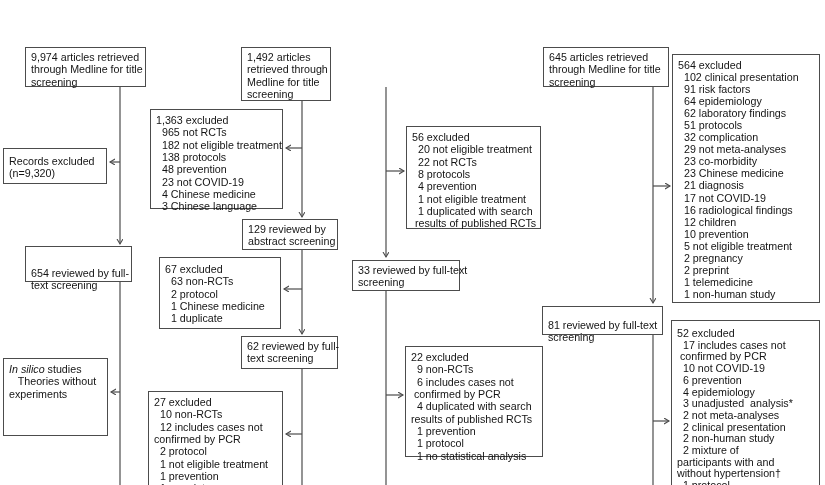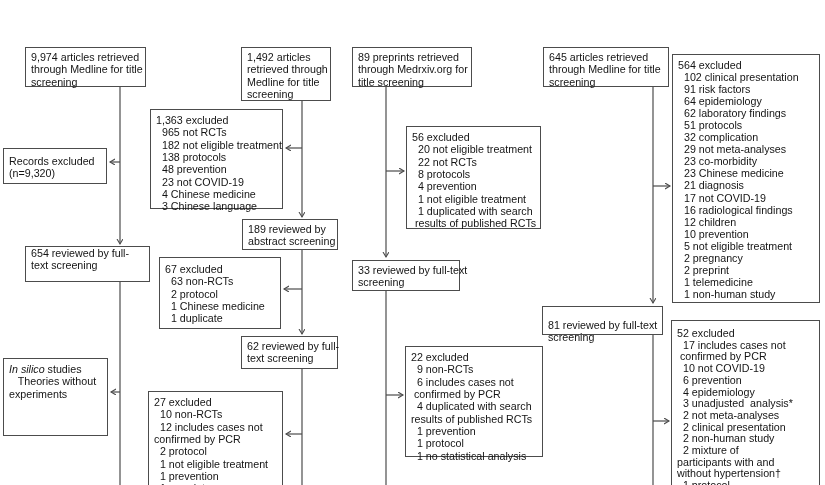--- a/index.html
+++ b/index.html
@@ -22,21 +22,21 @@
     font-weight:bold; font-size:11.2px;
     display:flex; align-items:center; justify-content:center;
     padding:0 2px;
   }
   .elig span { white-space:pre; }
   svg.arrows { position:absolute; left:0; top:0; pointer-events:none; }
 
   
   #b9974   { left:25px;  top:3px;   width:121px; height:40px; }
   #brec    { left:3px;   top:104px; width:104px; height:36px; padding-top:6px; }
-  #b654    { left:25px;  top:202px; width:125px; height:36px; padding-top:0; }
+  #b654    { left:25px;  top:202px; width:107px; height:36px; padding-top:20px; }
   #b646    { left:3px;   top:314px; width:105px; height:78px; padding-top:4px; }
   #b8e     { left:13px;  top:462px; width:129px; height:23px; }
   #b1492   { left:241px; top:3px;   width:90px;  height:54px; }
   #b1363   { left:150px; top:65px;  width:133px; height:100px; padding-top:4px; }
   #b129    { left:242px; top:175px; width:96px;  height:31px; }
   #b67     { left:159px; top:213px; width:122px; height:72px; padding-top:5px; }
   #b62     { left:241px; top:292px; width:97px;  height:33px; }
   #b27     { left:148px; top:347px; width:135px; height:96px; padding-top:4px; }
   #b35e    { left:232px; top:464px; width:96px;  height:21px; }
   #b89     { left:352px; top:3px;   width:120px; height:40px; }
@@ -103,42 +103,39 @@
 Medline for title
 screening</div>
   <div class="box" id="b1363">1,363 excluded
   965 not RCTs
   182 not eligible treatment
   138 protocols
   48 prevention
   23 not COVID-19
   4 Chinese medicine
   3 Chinese language</div>
-  <div class="box" id="b129">189 reviewed by
+  <div class="box" id="b129">129 reviewed by
 abstract screening</div>
   <div class="box" id="b67">67 excluded
   63 non-RCTs
   2 protocol
   1 Chinese medicine
   1 duplicate</div>
   <div class="box" id="b62">62 reviewed by full-
 text screening</div>
   <div class="box" id="b27">27 excluded
   10 non-RCTs
   12 includes cases not
 confirmed by PCR
   2 protocol
   1 not eligible treatment
   1 prevention
   1 preprint</div>
   <div class="box elig" id="b35e"><span>35 eligible RCTs</span></div>
 
-  <div class="box" id="b89">89 preprints retrieved
-through Medrxiv.org for
-title screening</div>
   <div class="box" id="b56">56 excluded
   20 not eligible treatment
   22 not RCTs
   8 protocols
   4 prevention
   1 not eligible treatment
   1 duplicated with search
  results of published RCTs</div>
   <div class="box" id="b33">33 reviewed by full-text
 screening</div>

